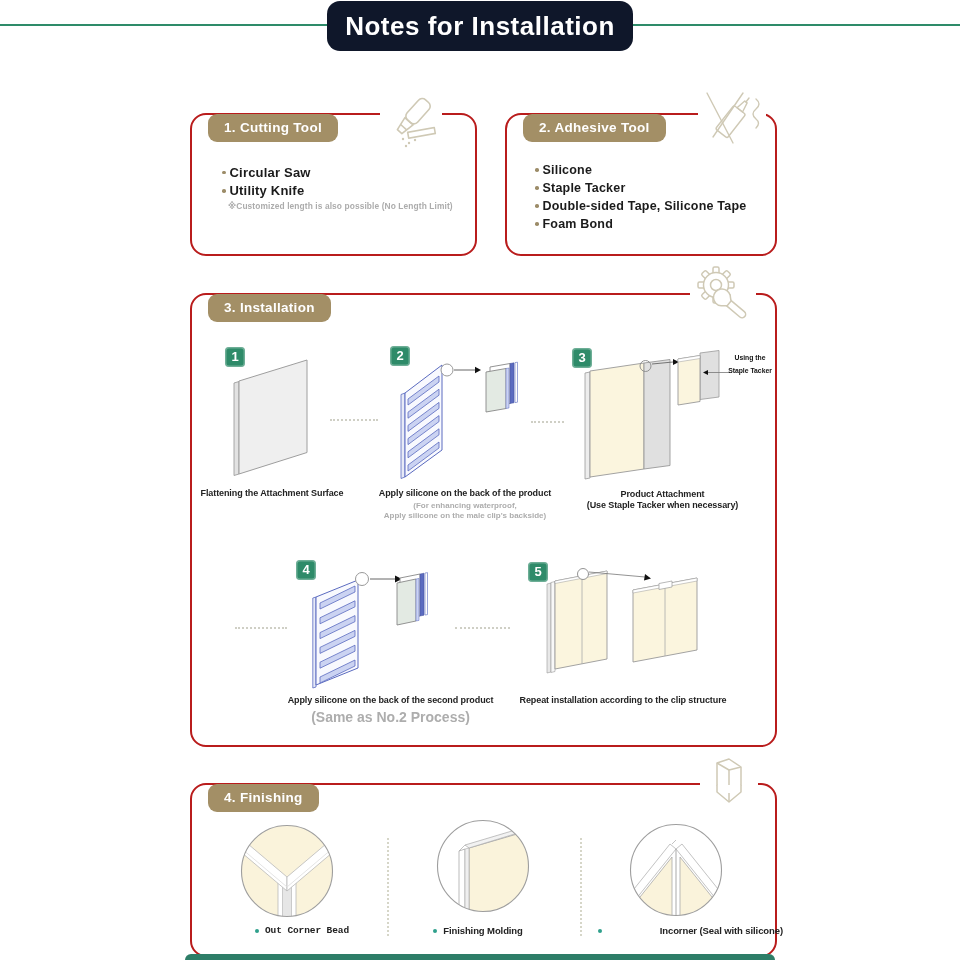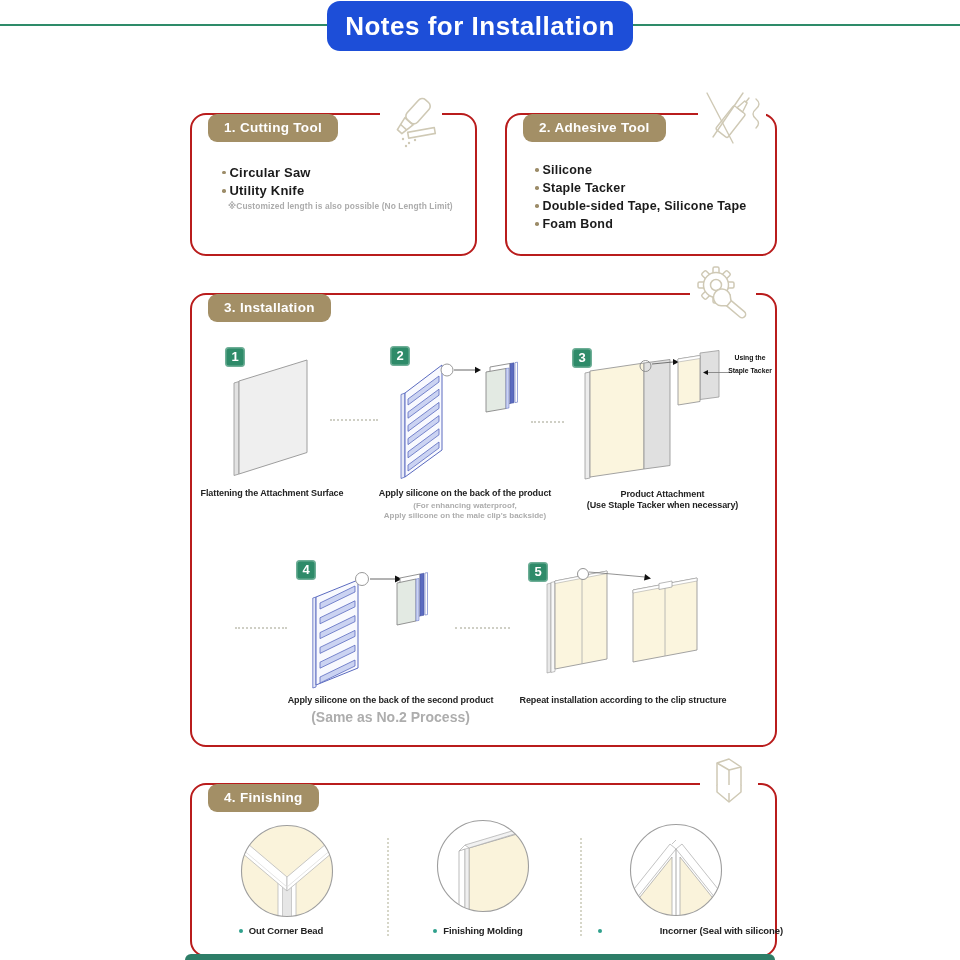--- a/index.html
+++ b/index.html
@@ -1,21 +1,21 @@
 <!DOCTYPE html>
 <html><head>
 <meta charset="utf-8">
 <style>
   html,body{margin:0;padding:0;background:#fff;}
   .canvas{position:relative;width:960px;height:960px;background:#fff;overflow:hidden;
           font-family:"Liberation Sans","DejaVu Sans",sans-serif;}
   .abs{position:absolute;}
   
   .header-line{position:absolute;left:0;top:24px;width:960px;height:2px;background:#2E8B69;}
-  .header-badge{position:absolute;left:327px;top:1px;width:306px;height:50px;background:#1d4ed8;
+  .header-badge{position:absolute;left:327px;top:1px;width:306px;height:50px;background:#0f172a;
                 border-radius:13px;display:flex;align-items:center;justify-content:center;}
   .header-badge span{color:#fff;font-weight:bold;font-size:26px;letter-spacing:0.5px;}
   
   .box{position:absolute;border:2px solid #b91c1c;border-radius:16px;background:#fff;}
   .sec-label{position:absolute;left:16px;top:-1px;background:#A38F66;color:#fff;font-weight:bold;
              font-size:13.5px;letter-spacing:0.3px;padding:6px 16px 7px;border-radius:9px;white-space:nowrap;}
   
   .tool-items{position:absolute;left:30px;top:48px;}
   .tool-item{display:flex;align-items:center;gap:4px;font-weight:bold;font-size:13px;color:#1B1B1B;
              height:18.5px;letter-spacing:0.2px;}
@@ -321,21 +321,21 @@
         <line x1="48" y1="27" x2="48" y2="100" stroke="#A9A9A9" stroke-width="1"></line>
         <line x1="44" y1="22" x2="48" y2="18" stroke="#A9A9A9" stroke-width="0.7"></line>
       </g>
       <circle cx="48" cy="48" r="45.5" fill="none" stroke="#9E9E9E" stroke-width="1.1"></circle>
     </svg>
   </div>
 
   <div class="vdots" style="left:387px;top:838px;height:98px;"></div>
   <div class="vdots" style="left:580px;top:838px;height:98px;"></div>
 
-  <div class="cap" style="left:206px;top:925px;width:150px;font-size:9.5px;display:flex;align-items:center;justify-content:center;gap:6px;">
+  <div class="cap" style="left:227px;top:925px;width:150px;font-size:9.5px;display:flex;align-items:center;justify-content:center;gap:6px;font-family:Liberation Mono, monospace;">
     <span class="teal-dot"></span>
     <span>Out Corner Bead</span>
   </div>
   <div class="cap" style="left:398px;top:925px;width:160px;font-size:9.5px;display:flex;align-items:center;justify-content:center;gap:6px;">
     <span class="teal-dot"></span>
     <span>Finishing Molding</span>
   </div>
   <div class="cap" style="left:598px;top:925px;width:185px;font-size:9.5px;display:flex;align-items:center;justify-content:space-between;gap:6px;">
     <span class="teal-dot"></span>
     <span>Incorner (Seal with silicone)</span>

